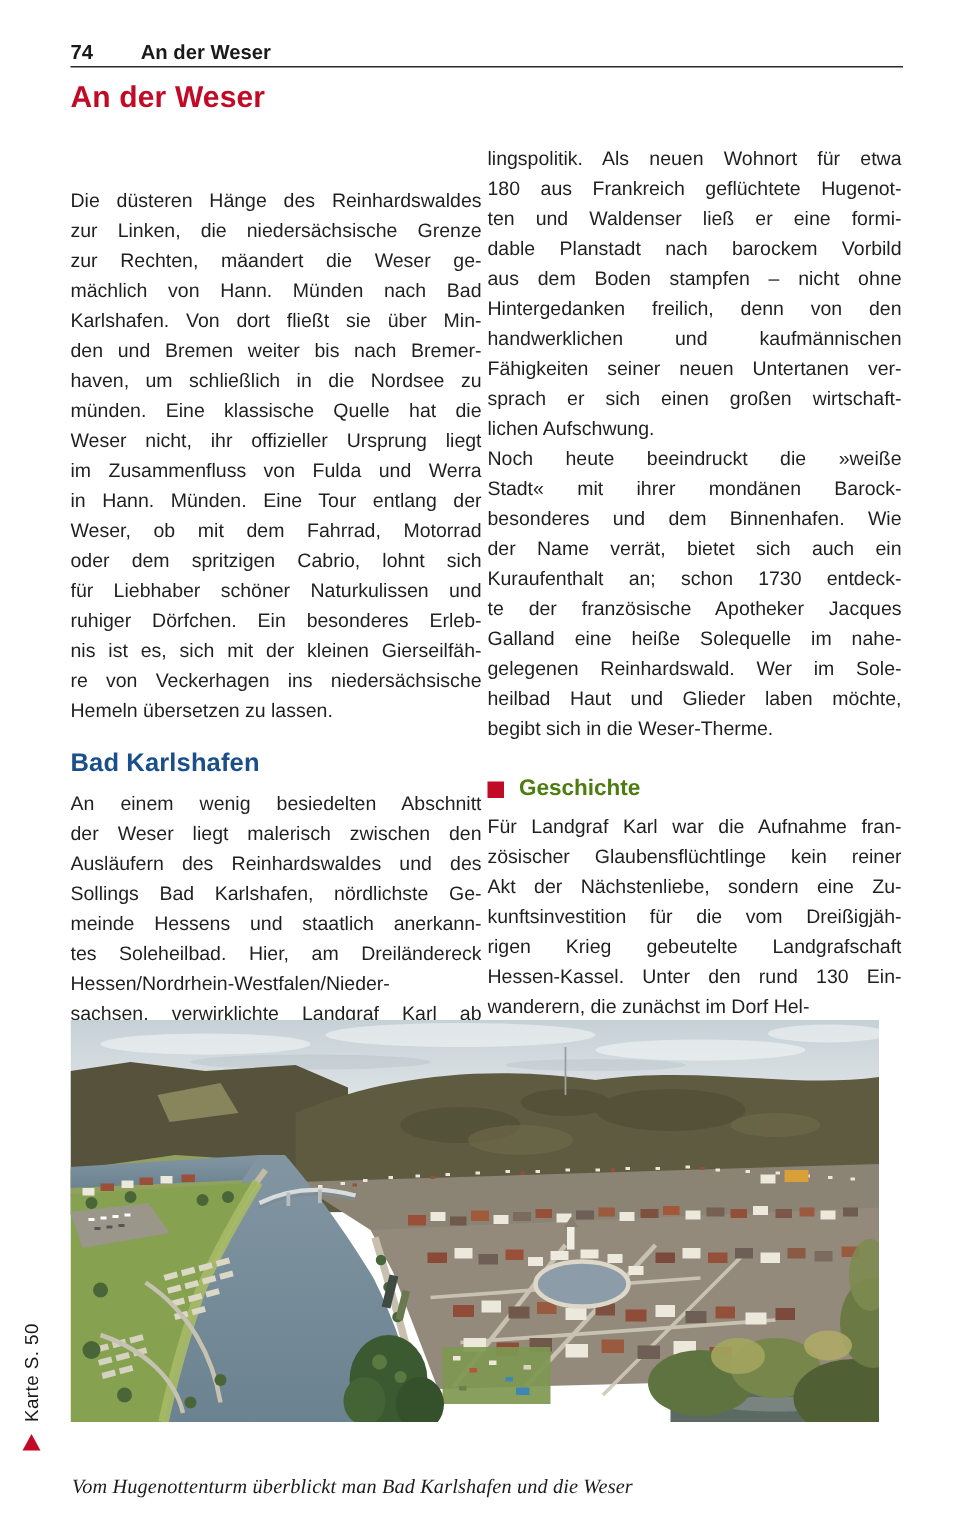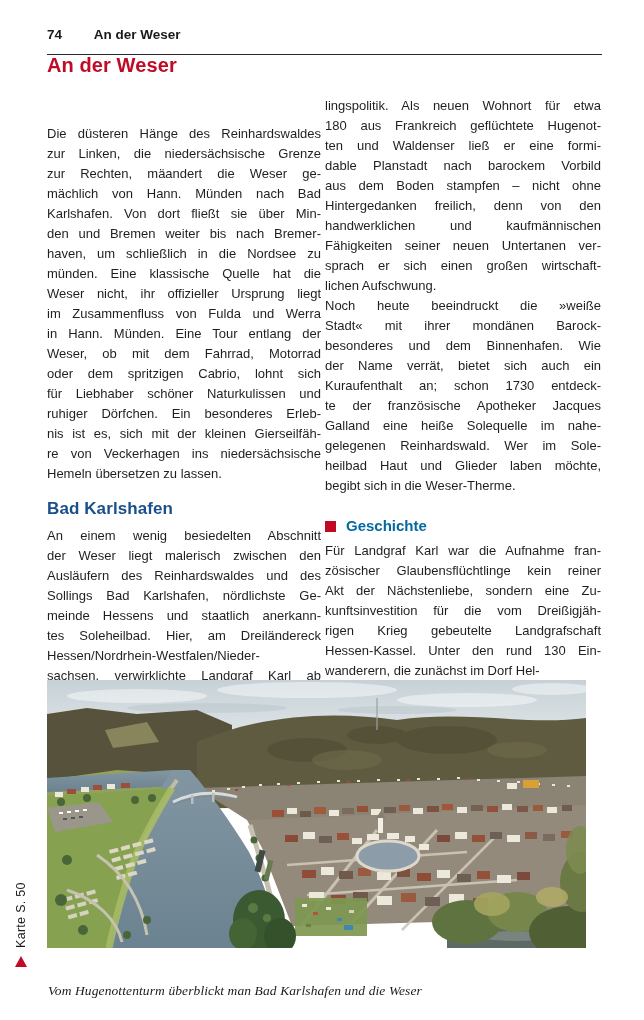--- a/index.html
+++ b/index.html
@@ -4,21 +4,21 @@
 <style>
   html,body{margin:0;padding:0;background:#e9e9e9;}
   .page{
     position:relative;width:644px;height:1020px;margin:0 auto;
     background:#ffffff;overflow:hidden;
     font-family:"Liberation Sans",sans-serif;color:#1f1f1f;
   }
   
   .pagehead{
     position:absolute;left:47px;top:27px;width:555px;
-    border-bottom:1.5px solid #2b2b2b;padding-bottom:12px;
+    border-bottom:1.5px solid #2b2b2b;padding-bottom:2px;
     font-size:13.5px;font-weight:bold;color:#1a1a1a;
   }
   .pagehead .pnum{display:inline-block;min-width:16px;}
   .pagehead .ptitle{margin-left:27px;}
   
   .pagetitle{
     position:absolute;left:47px;top:54px;
     font-size:20px;font-weight:bold;color:var(--accent-red,#c10b26);
     letter-spacing:.1px;
   }
@@ -26,21 +26,21 @@
   .col{position:absolute;top:96px;font-size:13px;line-height:20px;}
   .col-left{left:47px;width:274px;margin-top:28px;}
   .col-right{left:325px;width:276px;}
   .tline{height:20px;text-align:justify;text-align-last:justify;overflow:hidden;}
   .tline.tlast{text-align-last:left;}
   .section-heading{
     font-size:17px;font-weight:bold;color:var(--heading-blue,#1a4f8a);
     margin:14px 0 6px 0;line-height:22px;letter-spacing:.1px;
   }
   .subheading{
-    margin:21px 0 6px 0;line-height:18px;font-size:15px;font-weight:bold;color:#0369a1;
+    margin:21px 0 6px 0;line-height:18px;font-size:15px;font-weight:bold;color:#4d7c0f;
     display:flex;align-items:center;
   }
   .subheading .bullet{
     display:inline-block;width:11px;height:11px;background:var(--accent-red,#c10b26);
     margin-right:10px;flex:0 0 auto;
   }
   
   .figure{position:absolute;left:47px;top:680px;width:539px;height:268px;}
   .figure svg{display:block;}
   .caption{

